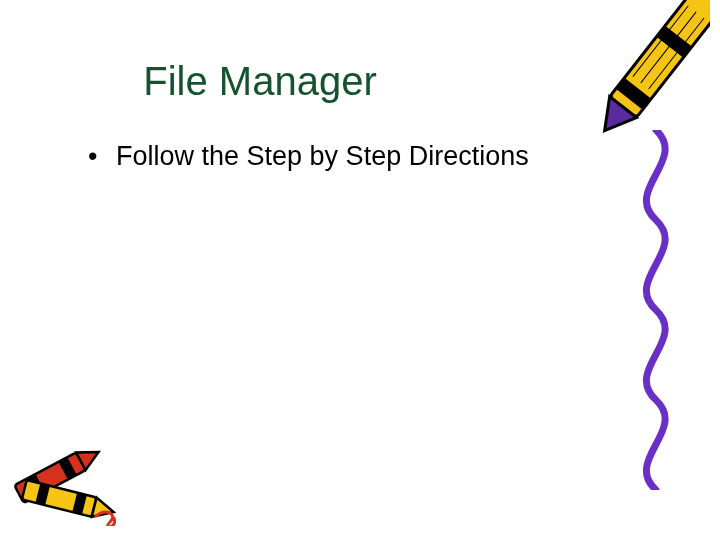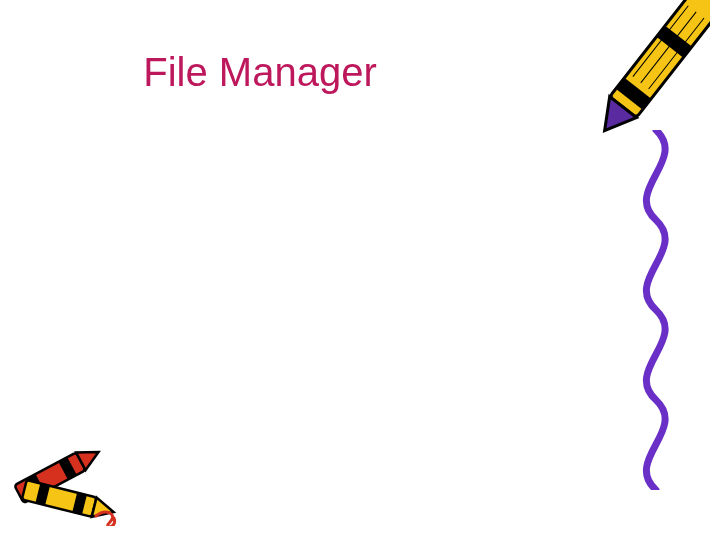--- a/index.html
+++ b/index.html
@@ -12,27 +12,27 @@
     font-family: "Comic Sans MS", "Comic Sans", cursive, sans-serif;
     color: #000;
   }
   .slide {
     position: relative;
     width: 720px;
     height: 540px;
   }
   .title {
     position: absolute;
-    top: 50px;
+    top: 59px;
     left: 0;
     width: 520px;
     text-align: center;
     font-size: 40px;
     font-weight: 400;
-    color: #be185d;
+    color: #14532d;
   }
   .body {
     position: absolute;
     top: 140px;
     left: 88px;
     width: 490px;
     font-size: 27px;
     line-height: 1.25;
   }
   .bullet {
@@ -74,20 +74,23 @@
   }
 </style>
 </head>
 <body>
 
 <div class="slide">
 
   <div class="title">File Manager</div>
 
   <div class="body">
+    <div class="bullet">
+      <span>Follow the Step by Step Directions</span>
+    </div>
   </div>
 
   <svg class="crayon-top" viewBox="0 0 120 170">
     <g transform="rotate(38 60 85)">
       <rect x="44" y="-10" width="34" height="140" rx="4" fill="#f5c414" stroke="#000" stroke-width="3"></rect>
       <rect x="44" y="40" width="34" height="14" fill="#000"></rect>
       <rect x="44" y="106" width="34" height="14" fill="#000"></rect>
       <polygon points="44,130 78,130 61,160" fill="#5a2aa1" stroke="#000" stroke-width="3"></polygon>
       <path d="M50 10 L50 100 M60 10 L60 100 M70 10 L70 100" stroke="#000" stroke-width="1"></path>
     </g>

